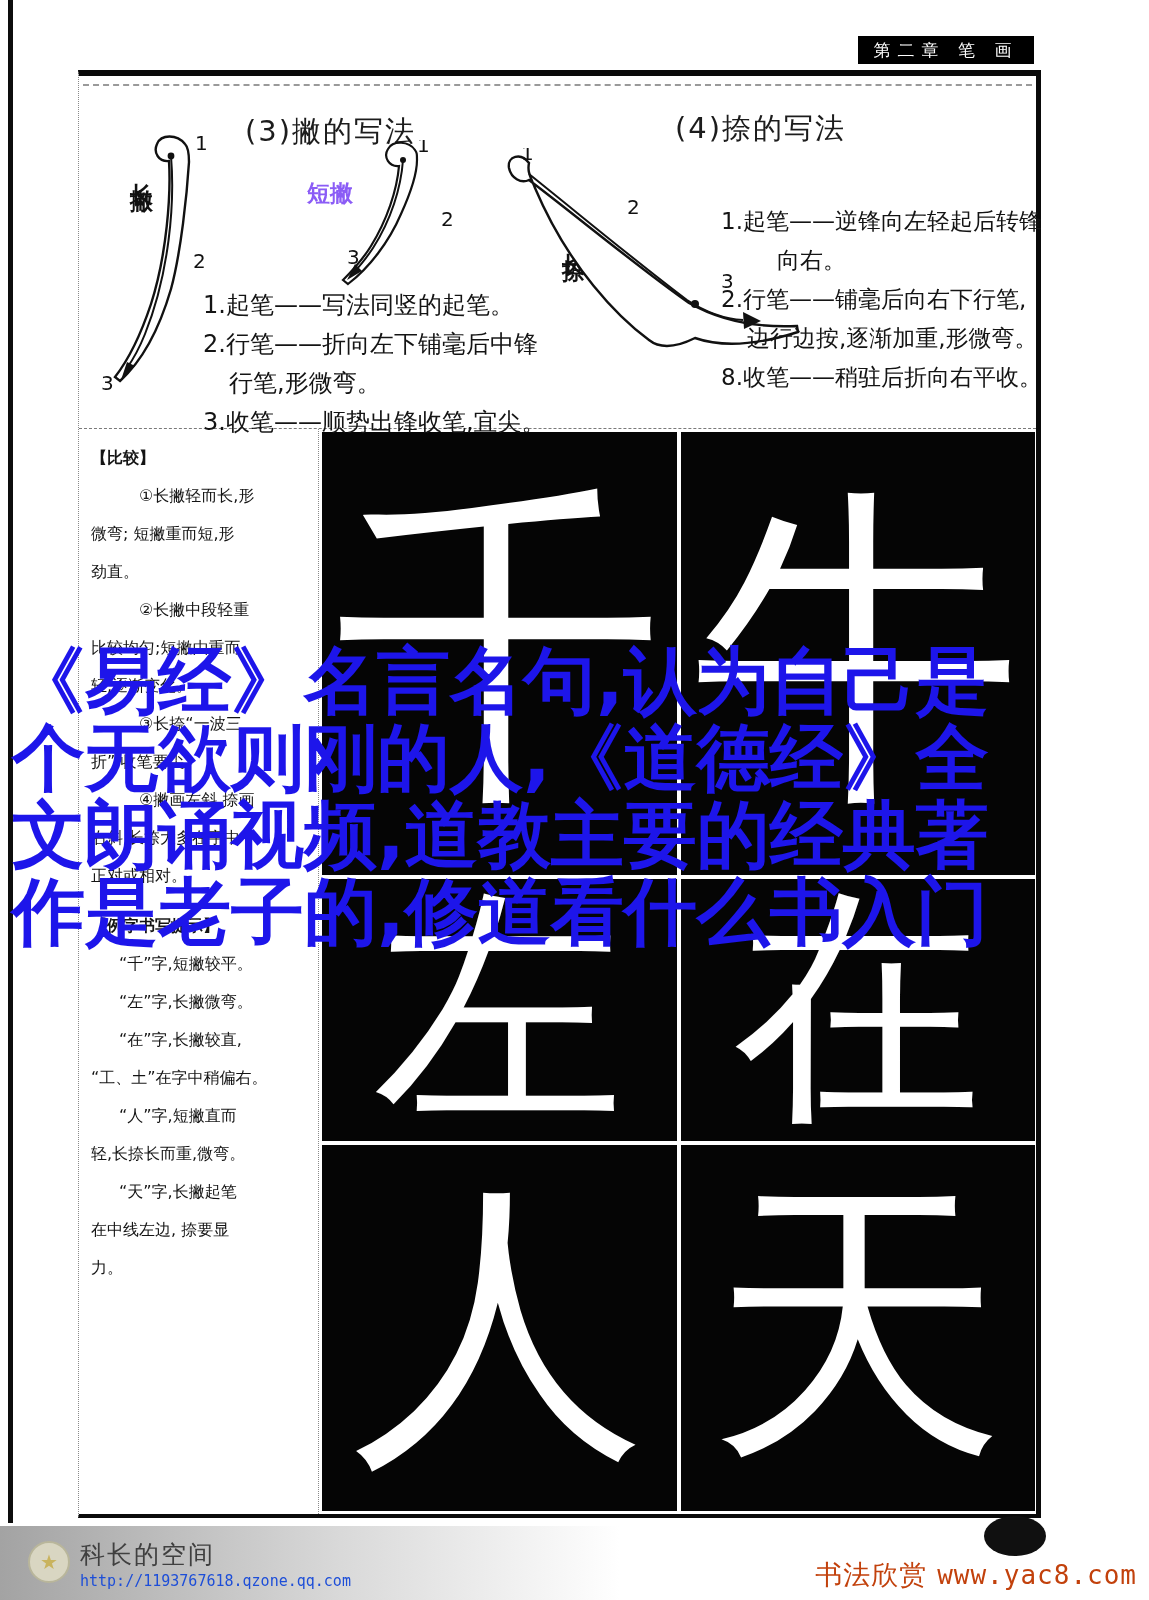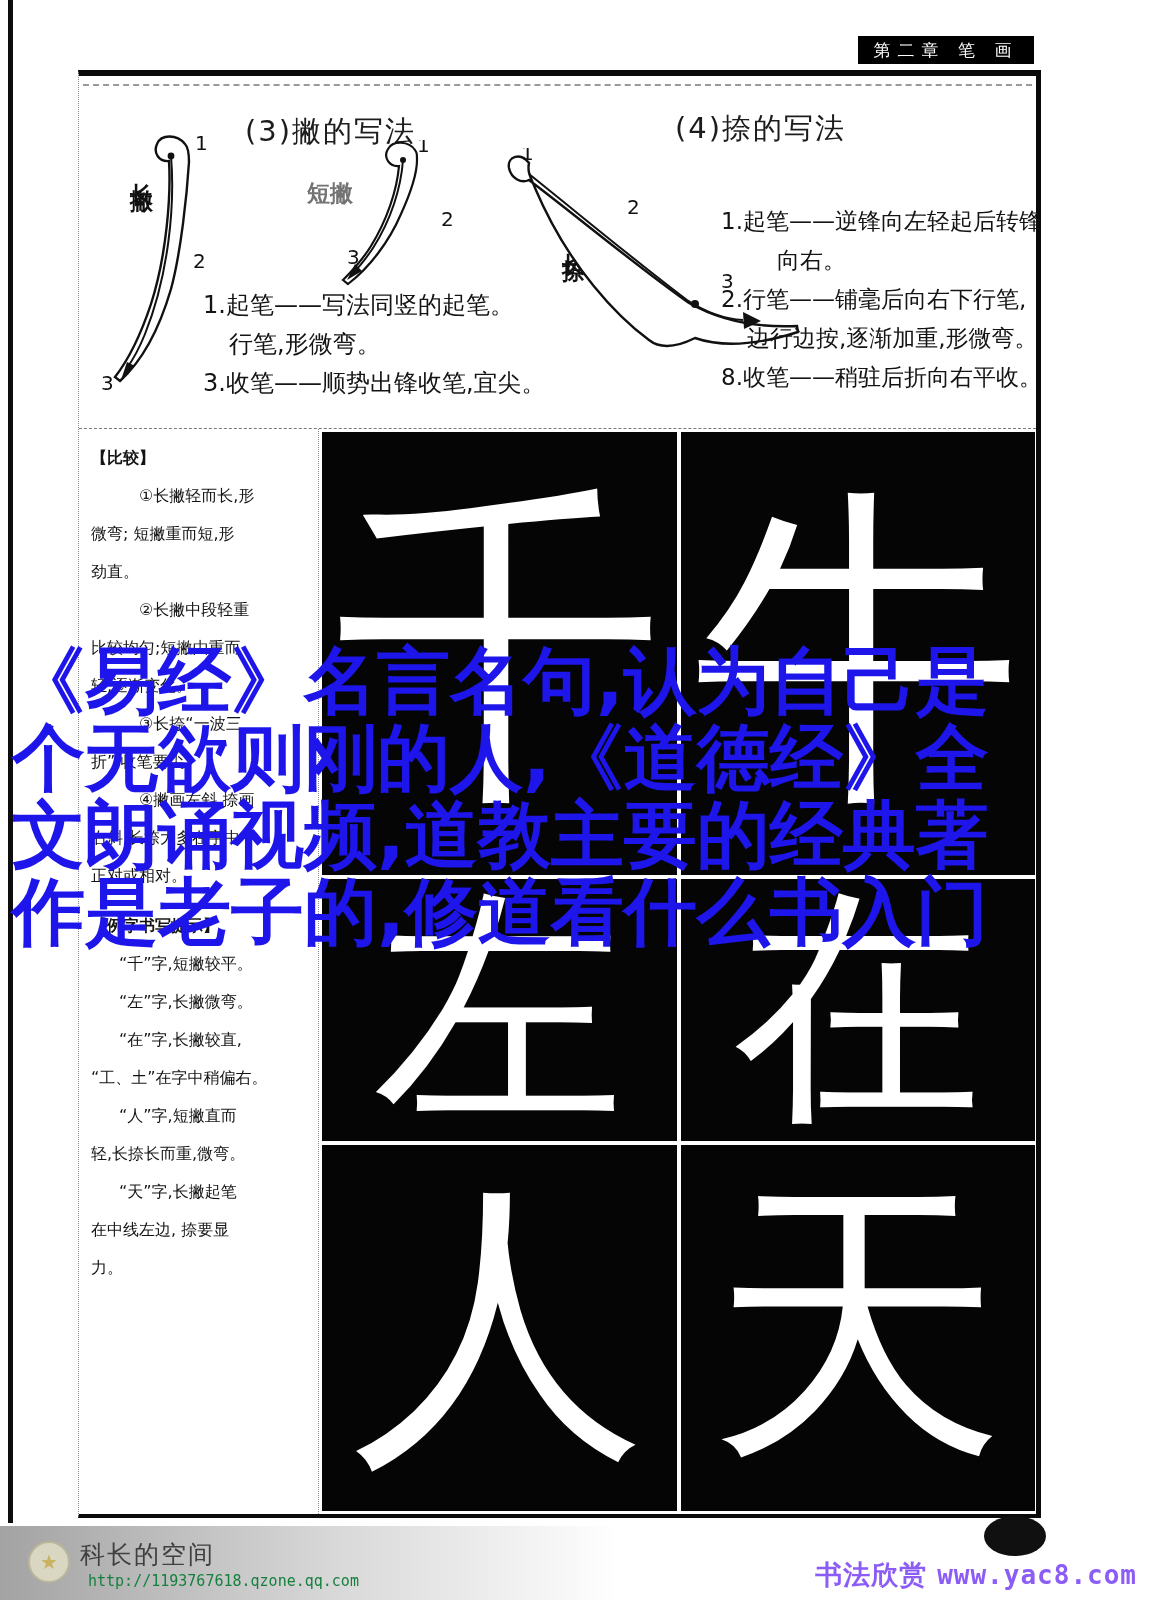--- a/index.html
+++ b/index.html
@@ -15,21 +15,21 @@
   .frame{position:absolute;left:78px;top:70px;width:957px;height:1438px;
         border-top:6px solid #0a0a0a;border-right:5px solid #0a0a0a;
         border-bottom:4px solid #0a0a0a;border-left:1px dotted #8a8a8a;background:#fff;}
   .frame-inner-dash{position:absolute;left:4px;right:4px;top:8px;border-top:2px dashed #9a9a9a;height:0;}
   .top-section{position:relative;height:352px;border-bottom:1px dashed #7a7a7a;}
   .sec-title{position:absolute;font-size:29px;color:#1c1c1c;letter-spacing:2px;}
   .sec3-title{left:166px;top:36px;}
   .sec4-title{left:596px;top:33px;}
   .v-label{position:absolute;writing-mode:vertical-rl;text-orientation:upright;
         font-size:23px;font-weight:bold;letter-spacing:8px;color:#111;}
-  .h-label{position:absolute;font-size:23px;font-weight:bold;color:#737373;}
+  .h-label{position:absolute;font-size:23px;font-weight:bold;color:#8b5cf6;}
   .diagram{position:absolute;}
   .diagram text{font-size:20px;fill:#111;font-family:"DejaVu Sans",sans-serif;}
   .steps{position:absolute;font-size:24px;line-height:39px;color:#141414;white-space:nowrap;}
   .steps3{left:124px;top:210px;}
   .steps4{left:642px;top:126px;font-size:23px;}
   .step-cont1{padding-left:26px;}
   .step-cont2{padding-left:56px;}
   
   .bottom-section{display:flex;height:1085px;}
   .notes-col{width:240px;box-sizing:border-box;padding:10px 4px 0 12px;font-size:16px;
@@ -49,21 +49,21 @@
   .overlay{position:absolute;left:0;top:642px;width:1149px;z-index:50;
         font-weight:900;font-size:73px;line-height:77px;padding-left:12px;
         letter-spacing:0px;white-space:nowrap;}
   
   .footer-band{position:absolute;left:0;top:1526px;width:620px;height:74px;
         background:linear-gradient(90deg,#a3a3a3 0%,#d9d9d9 55%,#ffffff 100%);}
   .avatar{position:absolute;left:28px;top:1541px;width:38px;height:38px;border-radius:50%;
         background:#d9d6c2;border:2px solid #b9b69b;display:flex;align-items:center;
         justify-content:center;font-size:20px;color:#c9b35e;}
   .qzone-name{position:absolute;left:80px;top:1538px;font-size:25px;color:#404040;letter-spacing:2px;}
-  .qzone-url{position:absolute;left:88px;top:1572px;font-size:15px;color:#15803d;
+  .qzone-url{position:absolute;left:80px;top:1572px;font-size:15px;color:#1d4ed8;
         font-family:"DejaVu Sans Mono",monospace;}
   .ink-oval{position:absolute;left:984px;top:1516px;width:62px;height:40px;background:#101010;
         border-radius:50%;}
   .site-credit{position:absolute;right:12px;top:1557px;font-size:27px;letter-spacing:1px;
         white-space:nowrap;}
   .site-credit .url{font-family:"DejaVu Sans Mono",monospace;font-size:26px;margin-left:10px;}
 </style>
 </head>
 <body>
 
@@ -109,20 +109,21 @@
         <path d="M 30,26 C 80,66 140,116 188,152 C 208,165 226,171 244,172" fill="none" stroke="#111" stroke-width="2"></path>
         <circle cx="196" cy="156" r="4" fill="#111"></circle>
         <polygon points="262,173 244,164 245,181" fill="#111"></polygon>
         <text x="22" y="12">1</text>
         <text x="128" y="66">2</text>
         <text x="222" y="140">3</text>
       </svg>
 
       <div class="steps steps3">
         <div>1.起笔——写法同竖的起笔。</div>
+        <div>2.行笔——折向左下铺毫后中锋</div>
         <div class="step-cont1">行笔,形微弯。</div>
         <div>3.收笔——顺势出锋收笔,宜尖。</div>
       </div>
 
       <div class="steps steps4">
         <div>1.起笔——逆锋向左轻起后转锋</div>
         <div class="step-cont2">向右。</div>
         <div>2.行笔——铺毫后向右下行笔,</div>
         <div class="step-cont1">边行边按,逐渐加重,形微弯。</div>
         <div>8.收笔——稍驻后折向右平收。</div>
@@ -173,17 +174,17 @@
     <div>作是老子的,修道看什么书入门</div>
   </div>
 
   <div class="footer-band"></div>
   <div class="avatar">★</div>
   <div class="qzone-name">科长的空间</div>
   <div class="qzone-url">http://1193767618.qzone.qq.com</div>
 
   <div class="ink-oval"></div>
 
-  <div class="site-credit" id="site-credit" style="color: #8b5cf6; font-weight: bold;">
+  <div class="site-credit" id="site-credit" style="color: #c2410c;">
     <span>书法欣赏</span><span class="url">www.yac8.com</span>
   </div>
 
 </div>
 
 </body></html>

